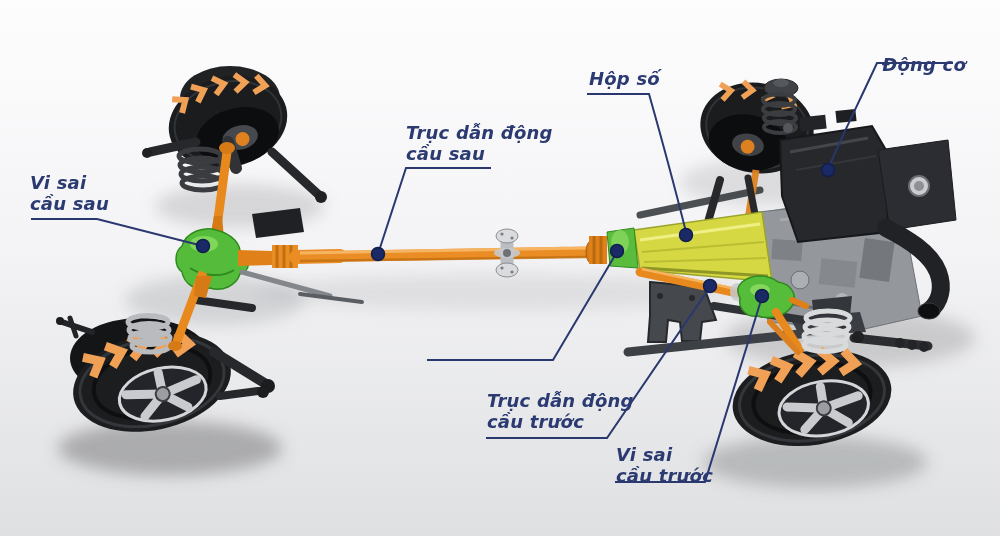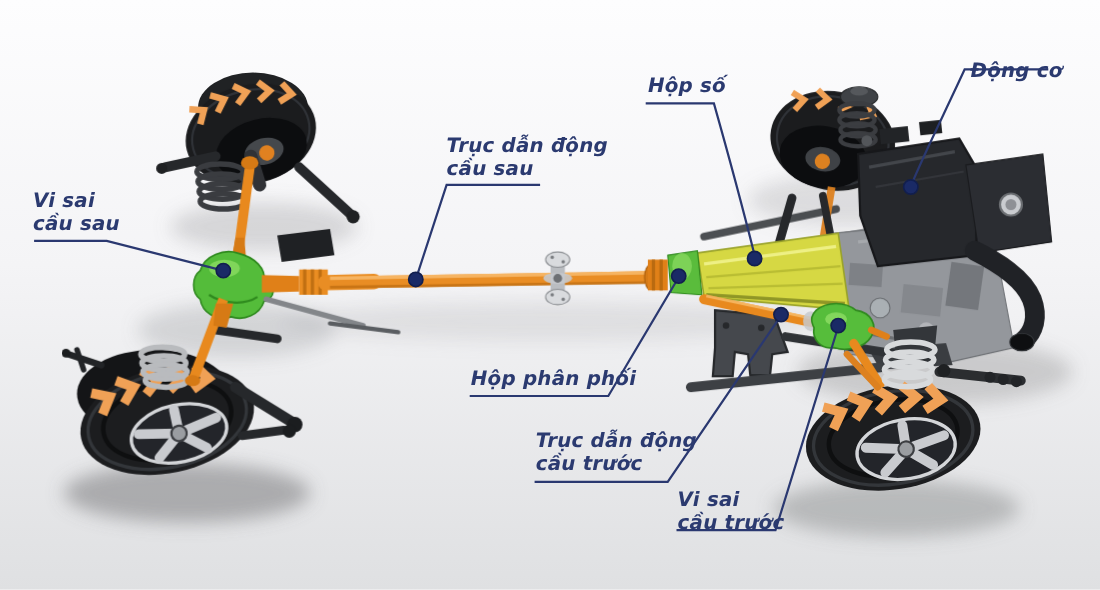--- a/index.html
+++ b/index.html
@@ -337,19 +337,18 @@
     <circle cx="762" cy="296" r="6.5"></circle>
   </g>
 </svg>
 
 <div class="label" style="left:30px;  top:172px;">Vi sai
 cầu sau</div>
 <div class="label" style="left:406px; top:122px;">Trục dẫn động
 cầu sau</div>
 <div class="label" style="left:589px; top:68px;font-style:italic;">Hộp số</div>
 <div class="label" style="left:882px; top:38px;margin-top:16px;">Động cơ</div>
-<div class="label" style="left:428px; top:334px;">Hộp phân phối</div>
 <div class="label" style="left:487px; top:390px;">Trục dẫn động
 cầu trước</div>
 <div class="label" style="left:616px; top:444px;">Vi sai
 cầu trước</div>
 
 </div>
 
 </body></html>

